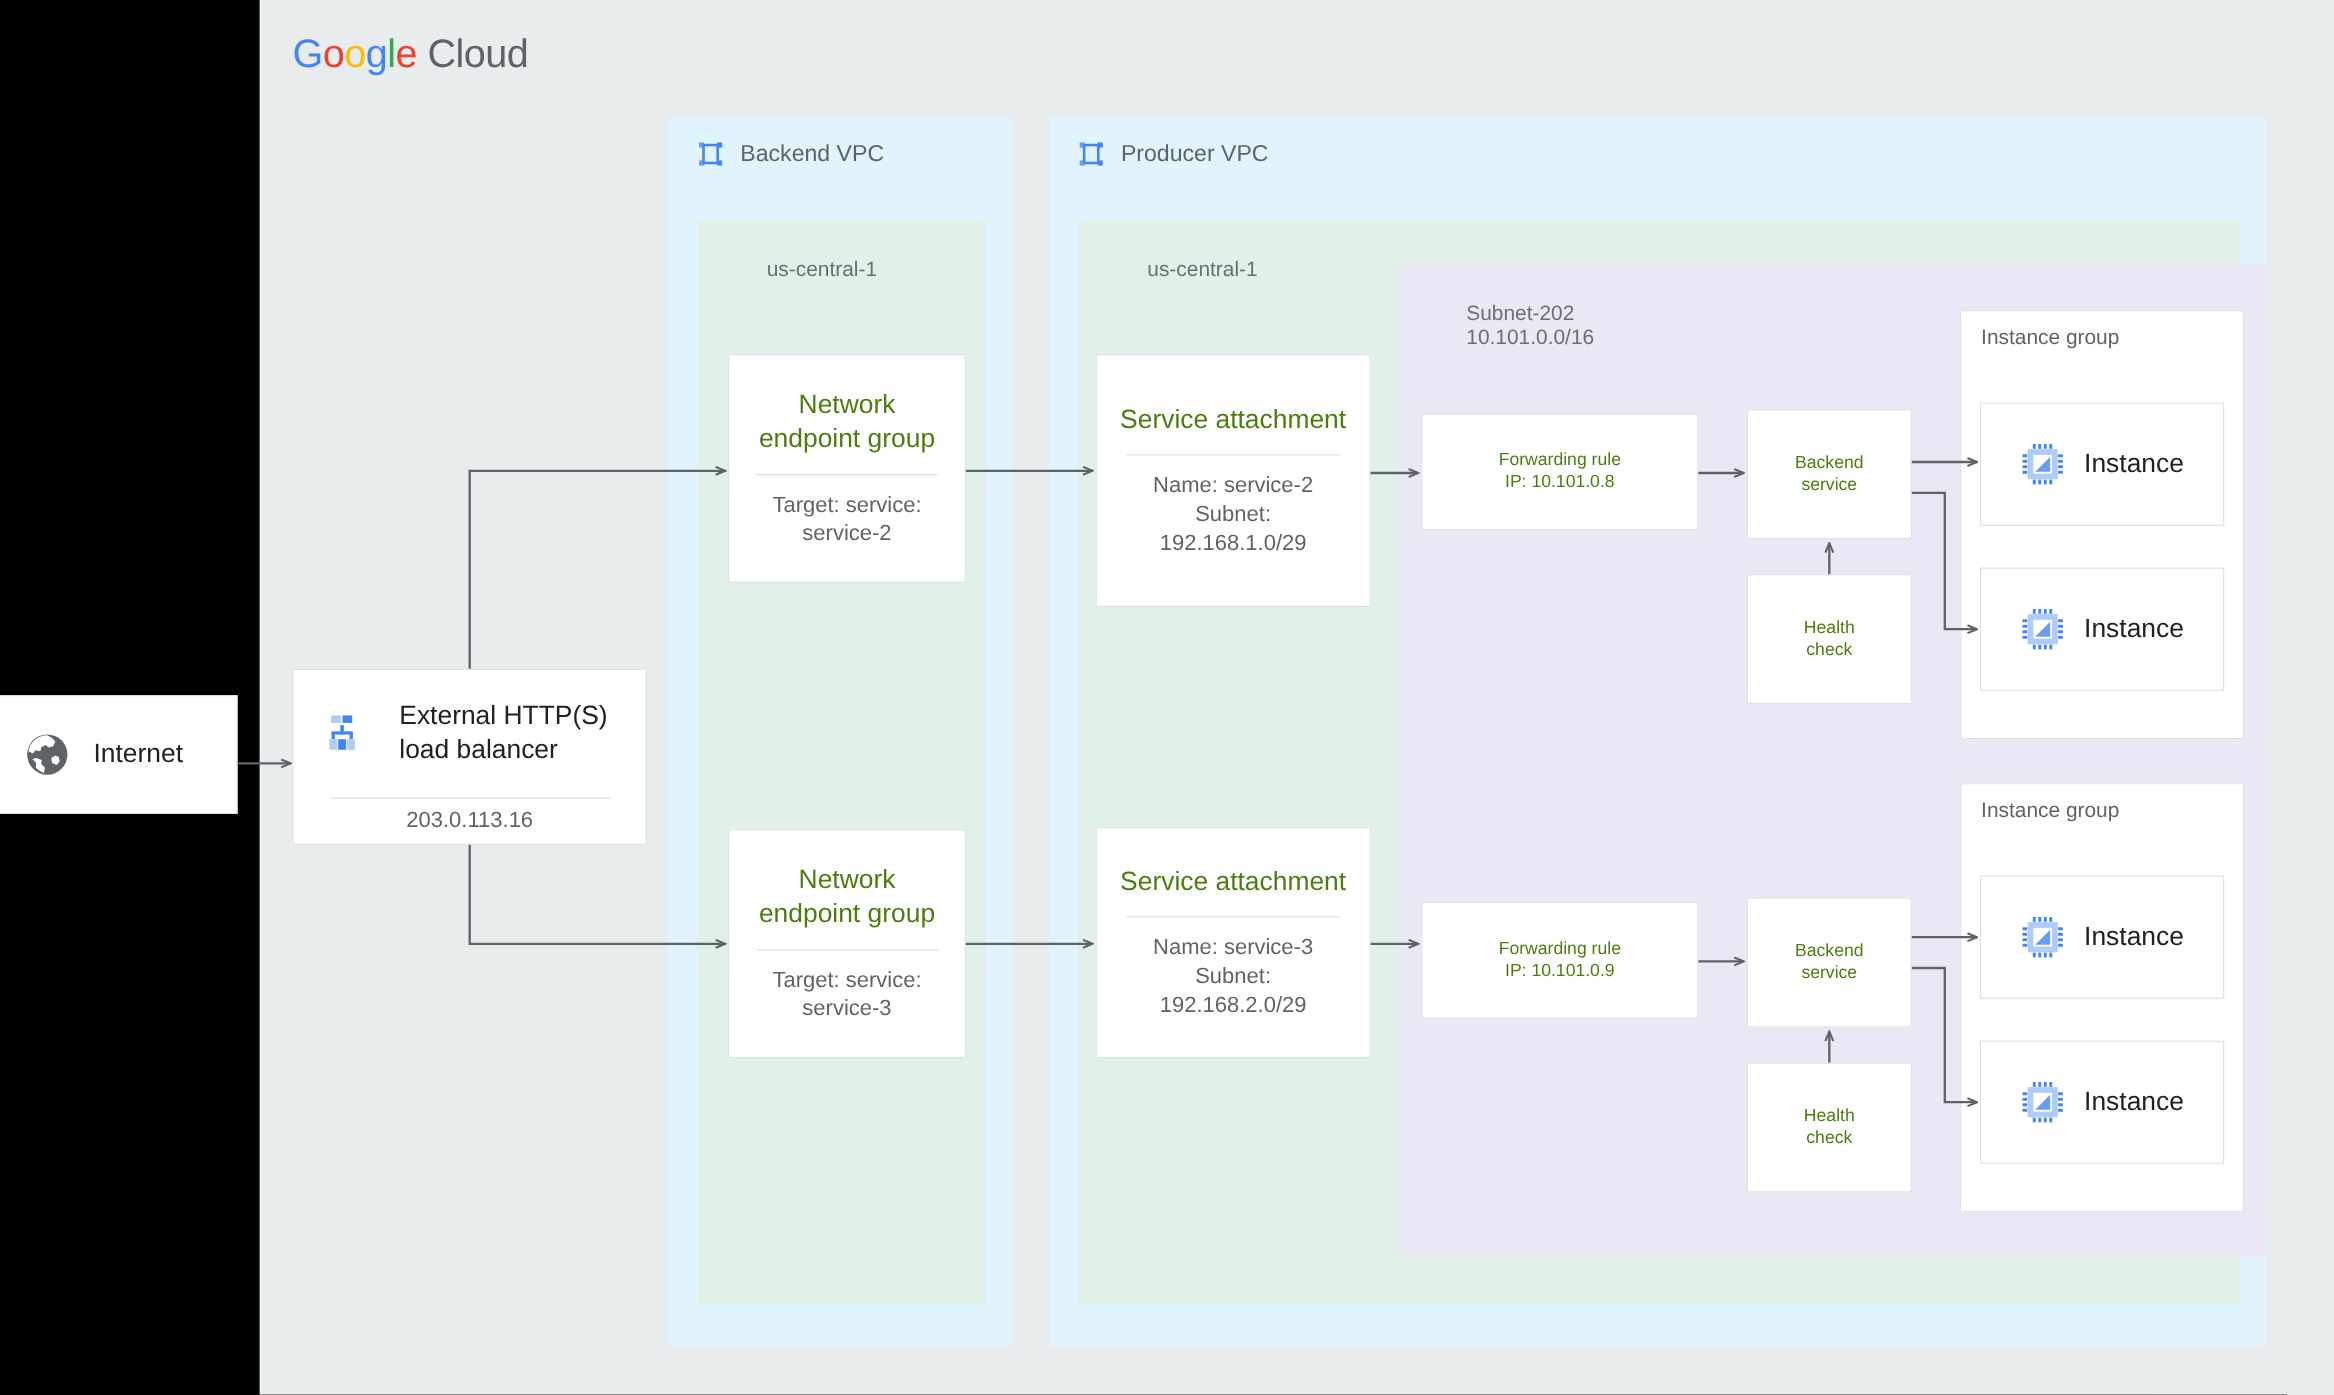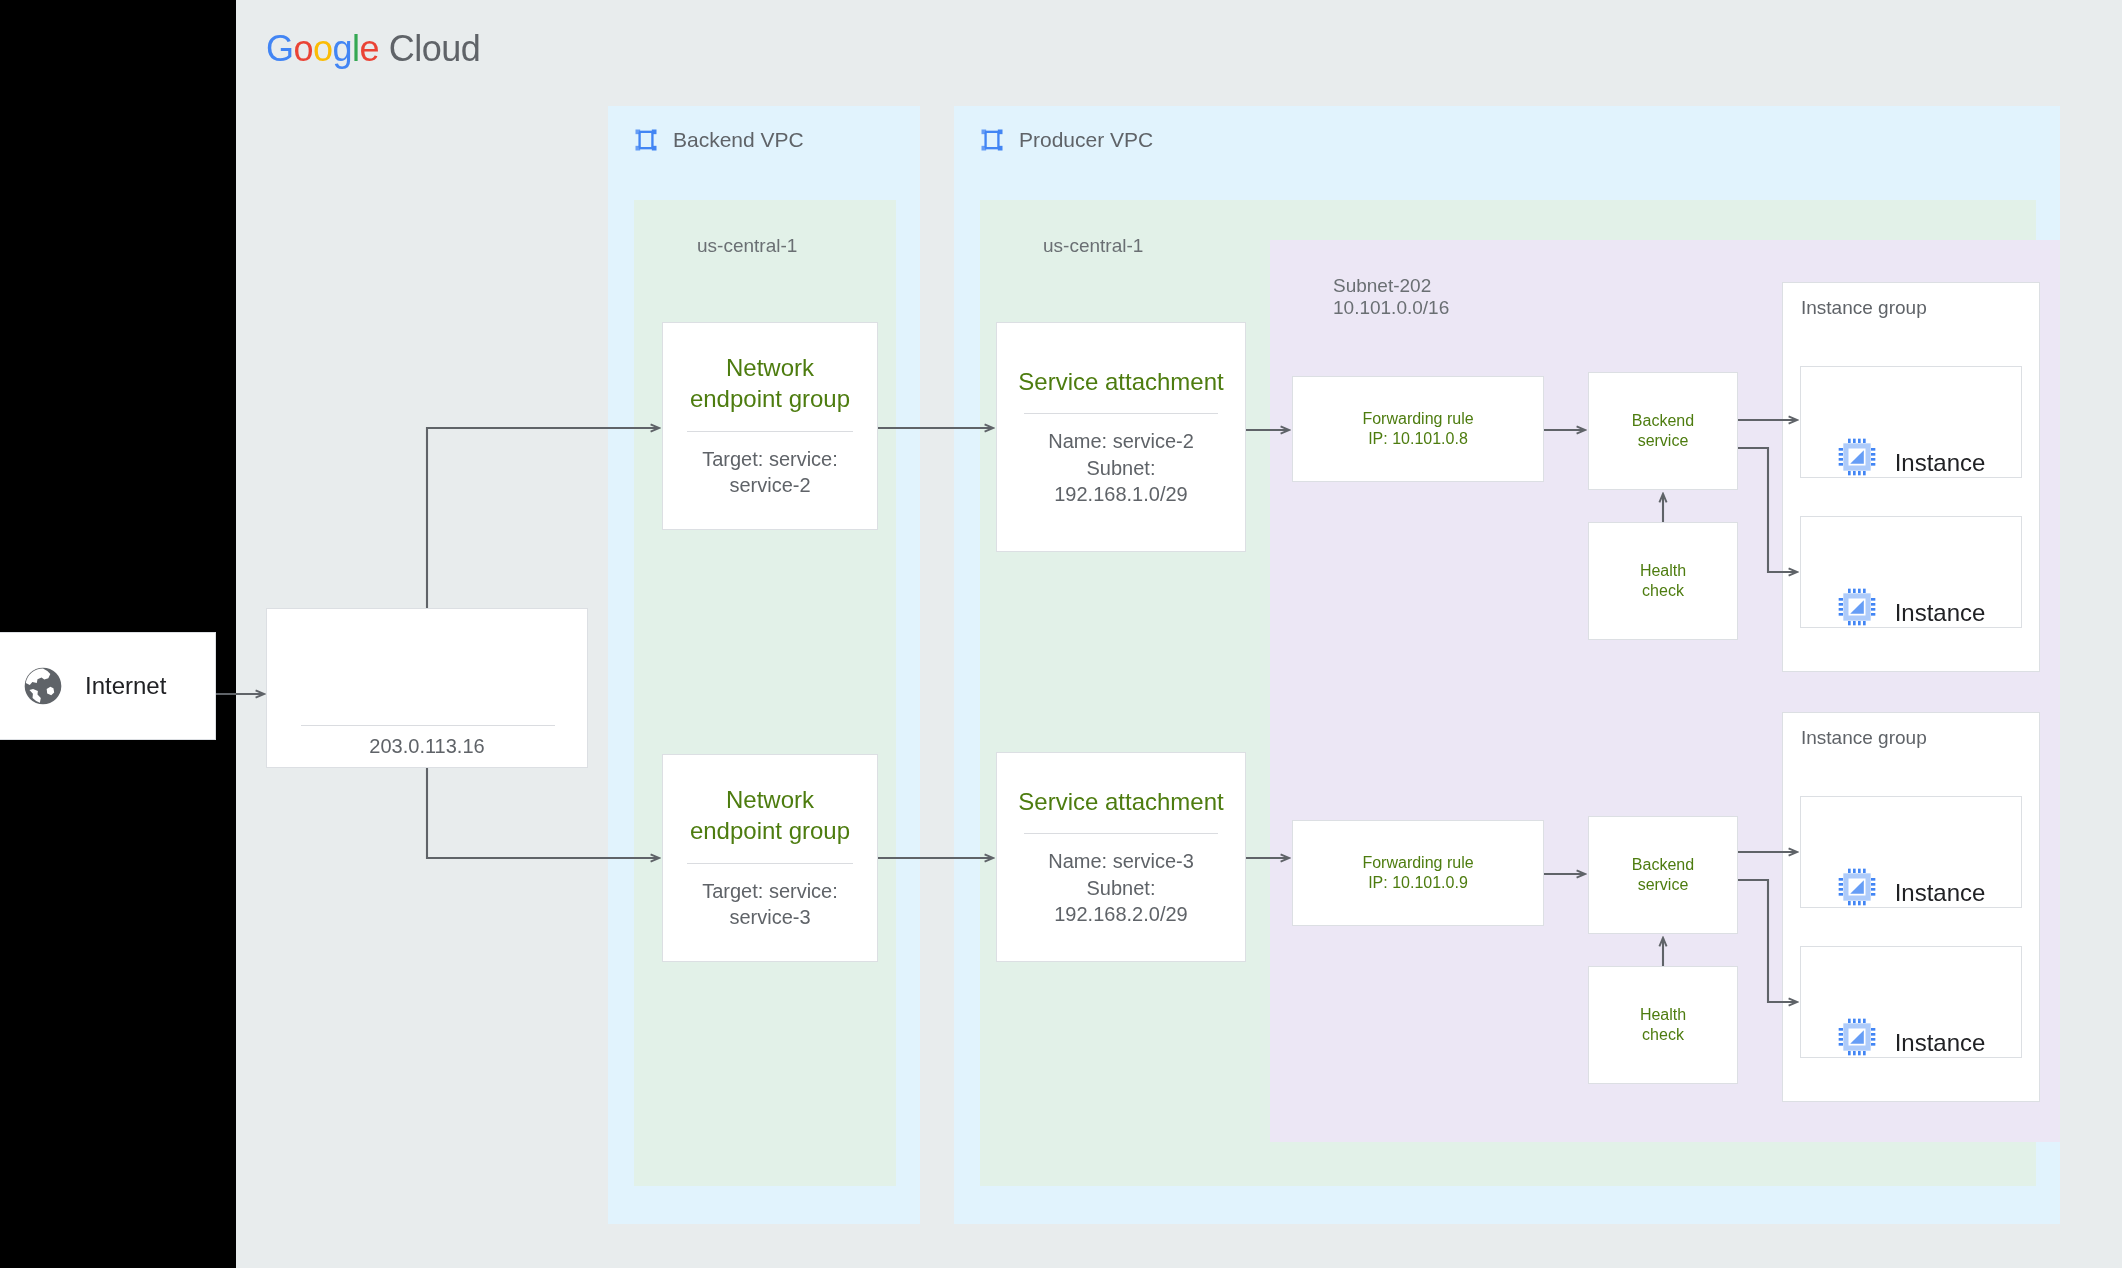--- a/index.html
+++ b/index.html
@@ -65,21 +65,21 @@
 
   
   .igroup {
     position:absolute; background:#ffffff; border:1px solid #dcdfe3;
   }
   .igroup .ig-label {
     position:absolute; left:18px; top:14px; color:#5f6368; font-size:19px;
   }
   .inst {
     position:absolute; background:#ffffff; border:1px solid #dcdfe3;
-    display:flex; align-items:flex-end; justify-content:center; gap:18px;
+    display:flex; align-items:center; justify-content:center; gap:18px;
   }
   .inst .lbl { color:#202124; font-size:24px; }
 
   
   .flatbox {
     position:absolute; background:#ffffff; border:1px solid #dcdfe3;
   }
   .row-ic { display:flex; align-items:center; gap:20px; }
   .row-ic .lbl { color:#202124; font-size:24px; line-height:1.3; }
 
@@ -310,20 +310,35 @@
         <circle cx="12" cy="12" r="10" fill="#5f6368"></circle>
         <path d="M12 2.4 A9.6 9.6 0 0 0 2.6 10.3 l2.2 1.1 l1.4 -1.6 l2.4 0.5 l0.4 -2.0 l2.2 -1.0 l1.5 1.2 l2.2 -0.7 l1.1 -2.3 A9.55 9.55 0 0 0 12 2.4 Z" fill="#ffffff"></path>
         <path d="M4.6 14.2 l1.9 2.0 l-0.2 2.3 a9.6 9.6 0 0 0 4.0 2.6 l0.5 -2.6 l-1.8 -1.9 l0.2 -1.9 l-2.6 -1.0 Z" fill="#ffffff"></path>
         <path d="M16.0 12.4 l-2.0 1.3 l0.3 2.4 l2.2 1.0 l1.6 -1.5 l-0.4 -2.4 Z" fill="#ffffff"></path>
       </svg>
       <span class="lbl">Internet</span>
     </div>
   </div>
 
   <div class="flatbox" style="left:266px; top:608px; width:322px; height:160px;">
+    <div class="row-ic" style="position:absolute; left:28px; top:26px;">
+      <svg width="48" height="48" viewBox="0 0 24 24">
+        <rect x="3.0" y="4.2" width="4.4" height="3.4" fill="#aecbfa"></rect>
+        <rect x="8.2" y="4.2" width="4.4" height="3.4" fill="#4285f4"></rect>
+        <rect x="7.2" y="8.6" width="1.6" height="4.2" fill="#4285f4"></rect>
+        <rect x="3.2" y="11.4" width="9.6" height="1.5" fill="#4285f4"></rect>
+        <rect x="3.2" y="12.0" width="1.5" height="3.0" fill="#4285f4"></rect>
+        <rect x="11.4" y="12.0" width="1.5" height="3.0" fill="#4285f4"></rect>
+        <rect x="2.2" y="15.0" width="3.6" height="4.8" fill="#aecbfa"></rect>
+        <rect x="6.2" y="15.0" width="3.6" height="4.8" fill="#4285f4"></rect>
+        <rect x="10.2" y="15.0" width="3.6" height="4.8" fill="#aecbfa"></rect>
+      </svg>
+      <span class="lbl" style="white-space:pre-line;">External HTTP(S)
+load balancer</span>
+    </div>
     <div style="position:absolute; left:34px; top:116px; width:254px; height:1px; background:#dadce0;"></div>
     <div style="position:absolute; left:0; right:0; top:126px; text-align:center; color:#5f6368; font-size:20px;">203.0.113.16</div>
   </div>
 
   <svg class="edges">
     <defs>
       <marker id="ah" markerWidth="11" markerHeight="11" refX="9.4" refY="4.6" orient="auto" markerUnits="userSpaceOnUse">
         <path d="M1,1 L9.6,4.6 L1,8.2" fill="none" stroke="#5f6368" stroke-width="1.9"></path>
       </marker>
     </defs>

